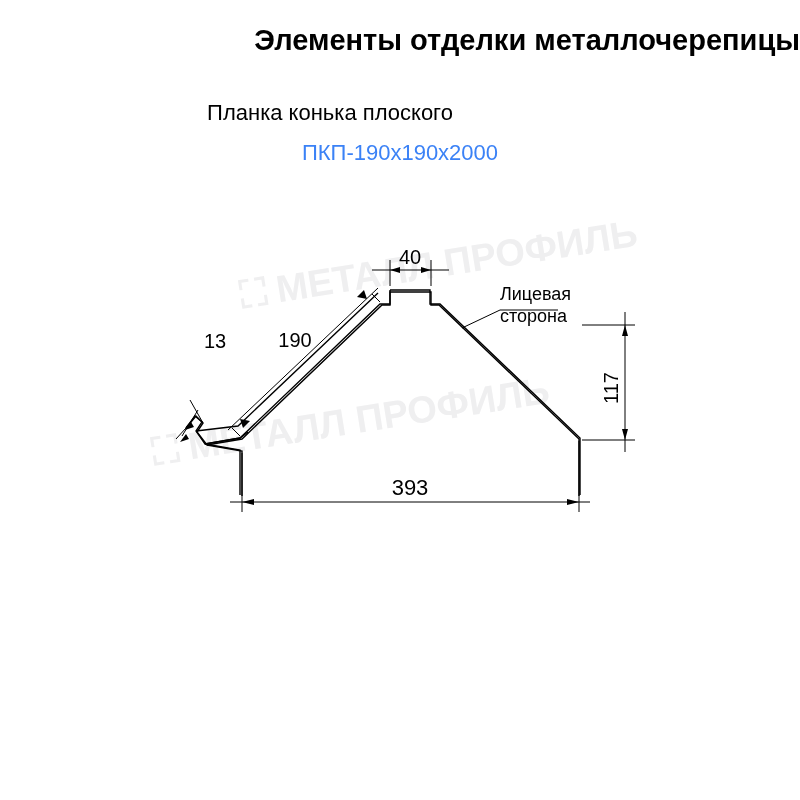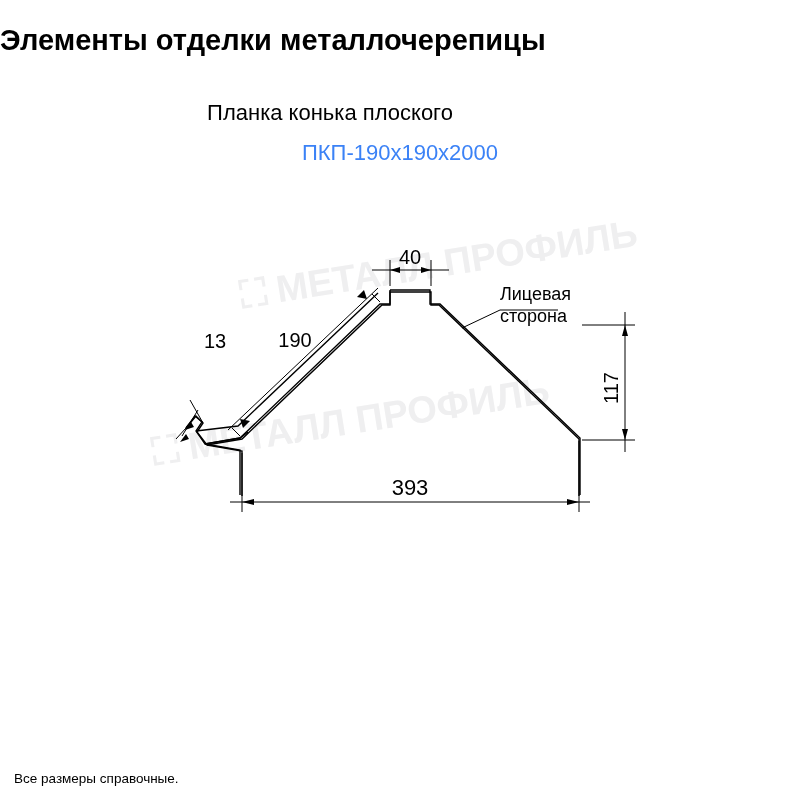--- a/index.html
+++ b/index.html
@@ -17,21 +17,21 @@
   }
   .page {
     position: absolute;
     inset: 0;
   }
   .title {
     position: absolute;
     top: 24px;
     left: 0;
     width: 800px;
-    text-align: left;
+    text-align: right;
     font-size: 29px;
     font-weight: bold;
     letter-spacing: 0px;
     color: #000;
   }
   .subtitle {
     position: absolute;
     top: 100px;
     left: 0;
     width: 660px;
@@ -182,16 +182,15 @@
         <line x1="140" y1="302" x2="500" y2="302"></line>
         <polygon points="152,302 164,299 164,305" fill="#000000" stroke="none"></polygon>
         <polygon points="489,302 477,299 477,305" fill="#000000" stroke="none"></polygon>
       </g>
       <text x="320" y="295" font-size="22" text-anchor="middle" fill="#000000" font-family="Liberation Sans, sans-serif">393</text>
 
     </svg>
   </div>
 
   <div class="footnotes">
-    <div>Все размеры справочные.</div>
   </div>
 
 </div>
 
 </body></html>

